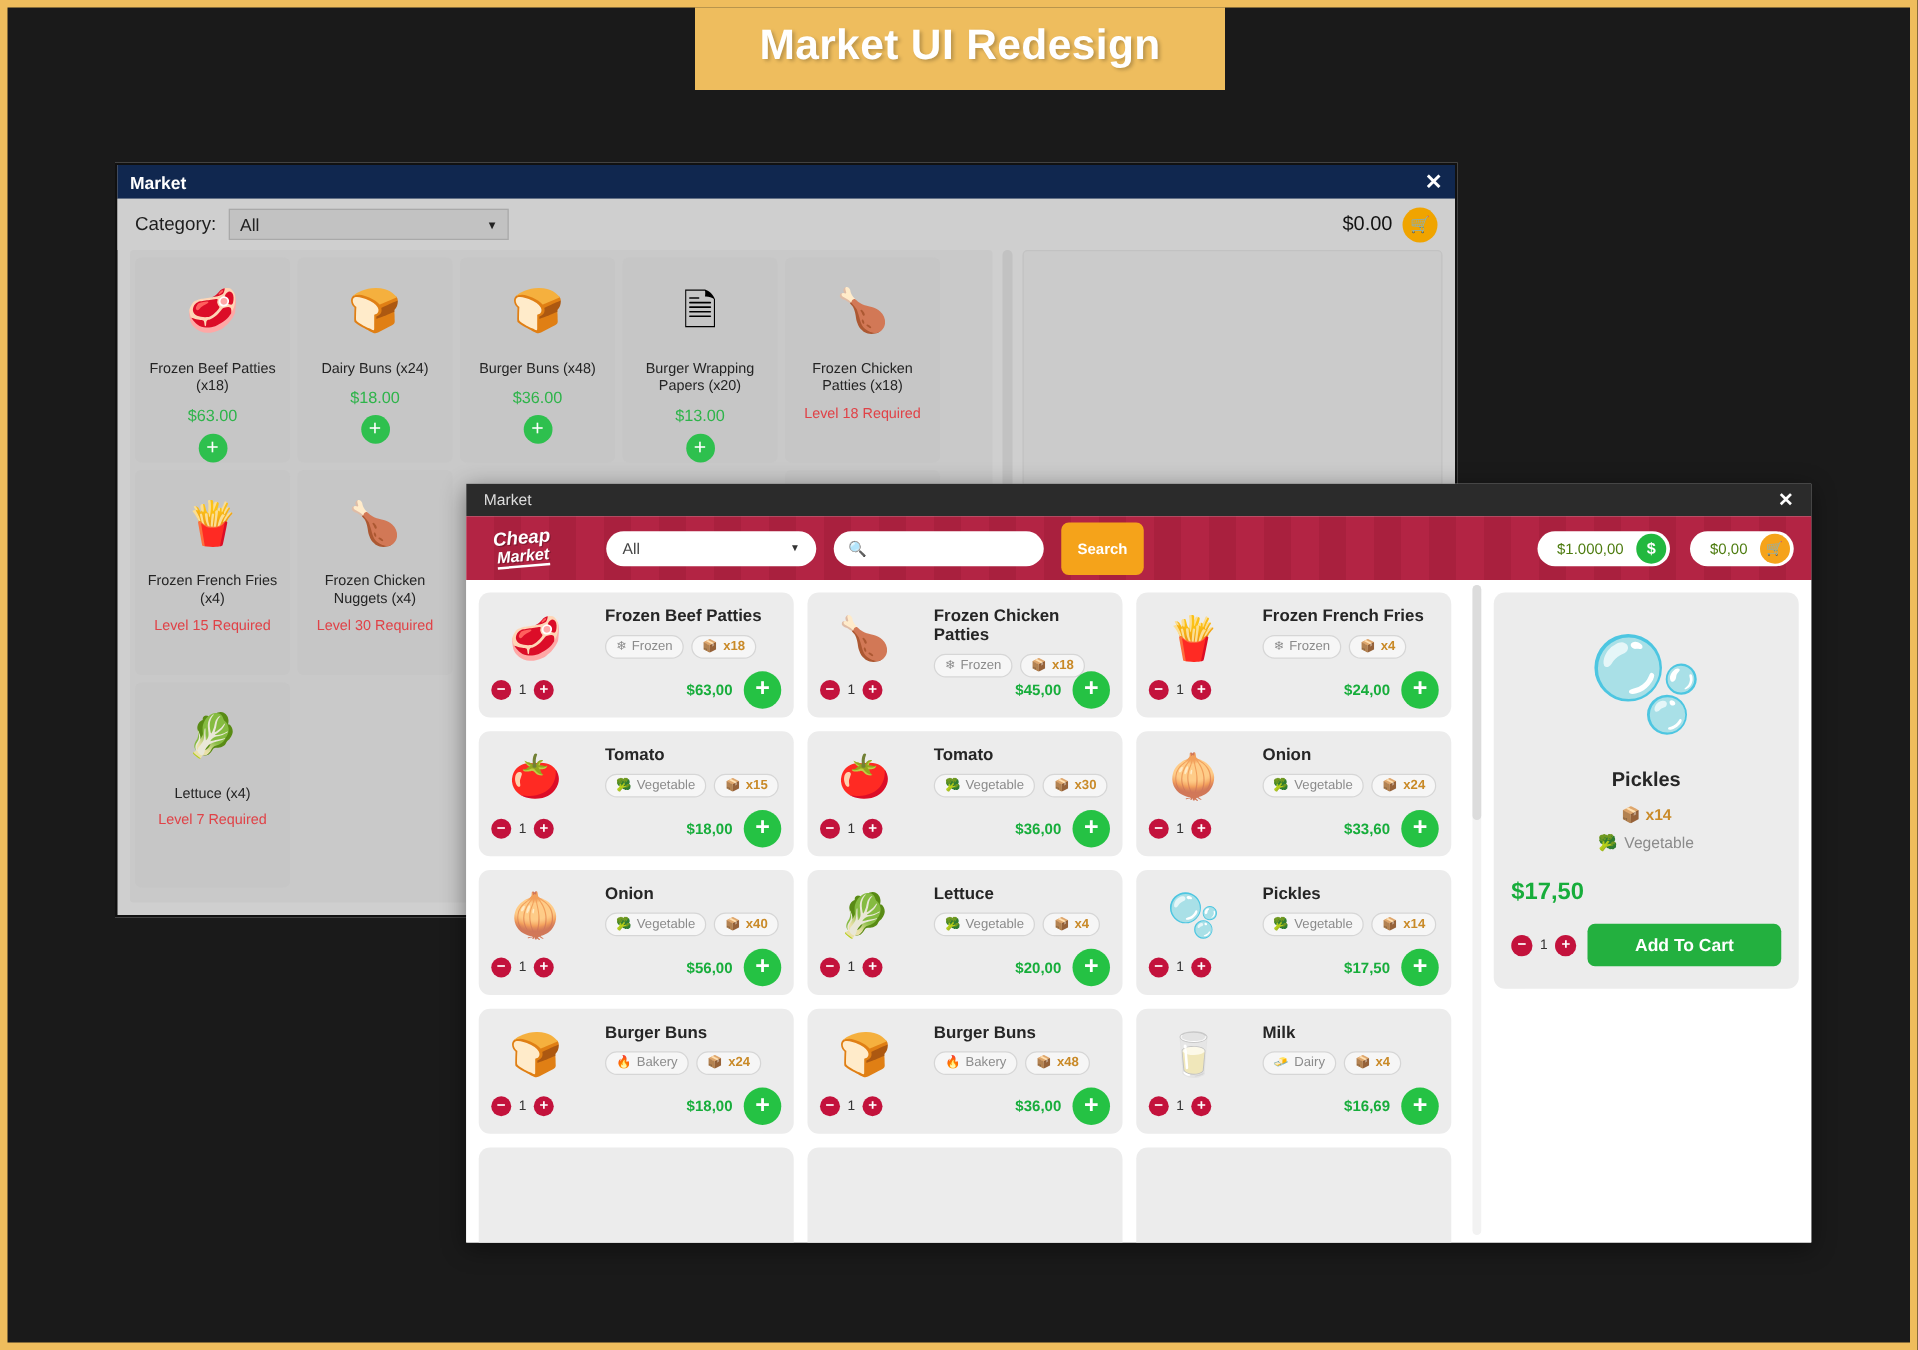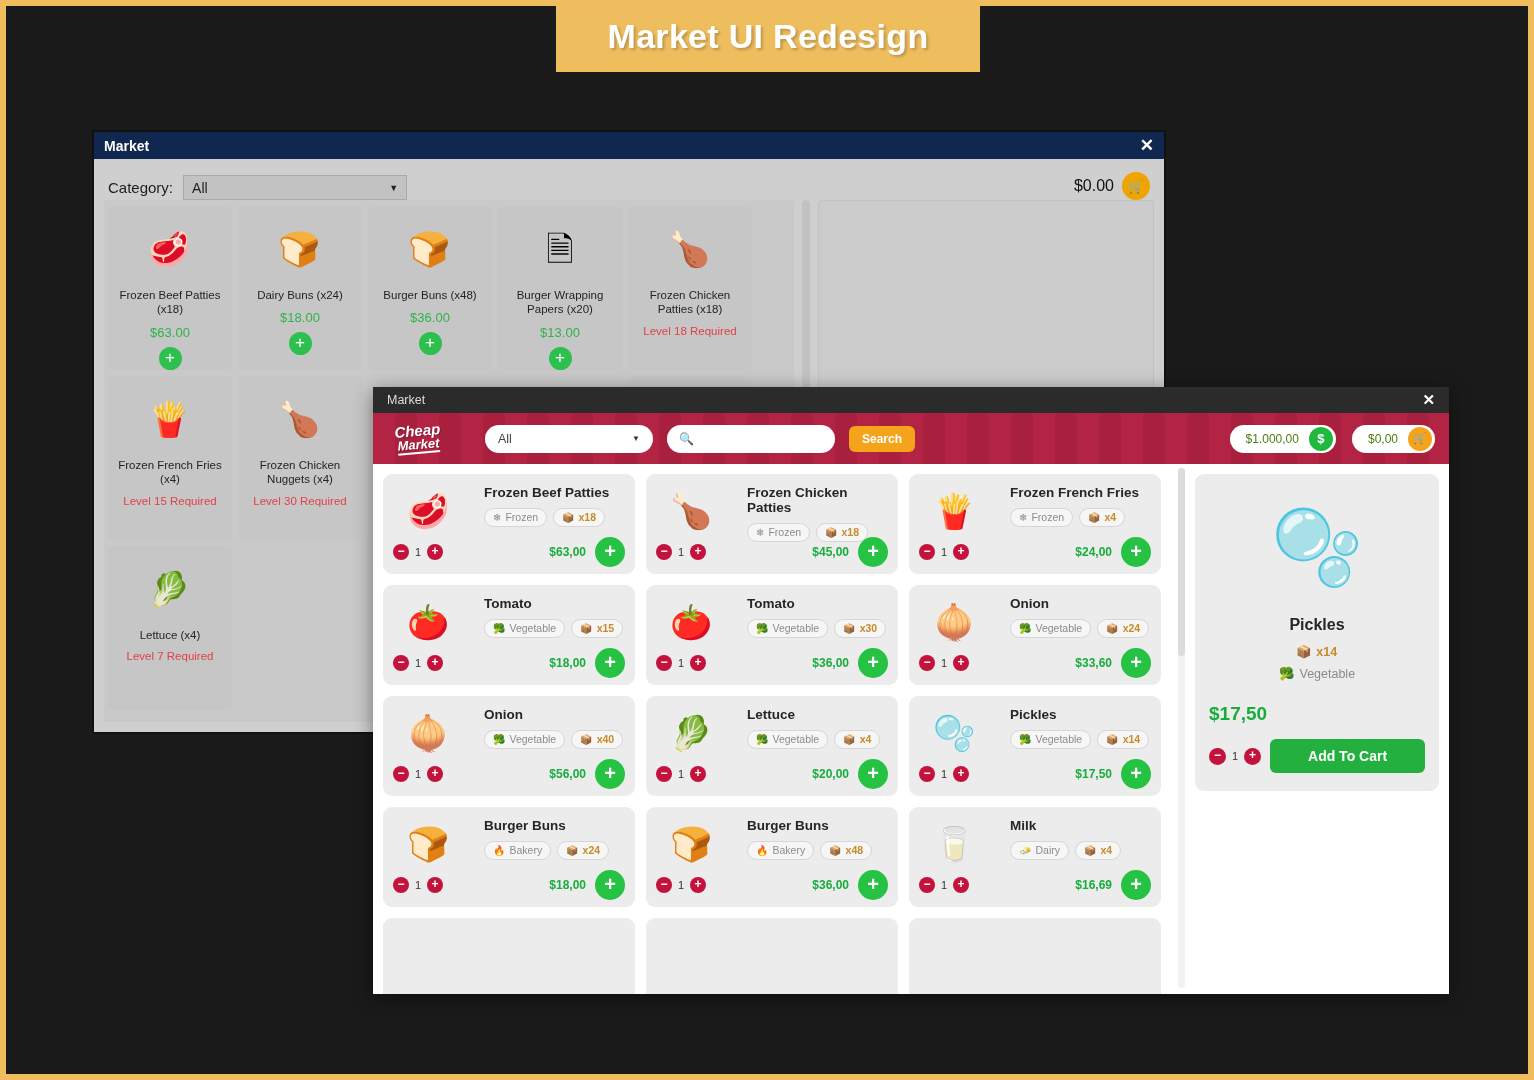--- a/index.html
+++ b/index.html
@@ -26,21 +26,21 @@
   #old-window {
     position:absolute; left:86px; top:124px; width:1074px; height:604px;
     background:#cfcfcf; border:2px solid #111;
   }
   #old-titlebar {
     height:27px; background:#10274f; display:flex; align-items:center;
     padding:0 10px; justify-content:space-between;
   }
   #old-titlebar .t { color:#fff; font-size:14px; font-weight:bold; }
   #old-titlebar .x { color:#fff; font-size:17px; font-weight:bold; cursor:pointer; }
-  #old-toolbar { height:41px; display:flex; align-items:flex-end; padding:0 14px;
+  #old-toolbar { height:41px; display:flex; align-items:center; padding:0 14px;
                  background:#cfcfcf; justify-content:space-between; }
   #old-cat-wrap { display:flex; align-items:center; gap:10px; }
   #old-cat-label { font-size:15px; color:#1e1e1e; }
   #old-cat-select {
     width:224px; height:25px; background:#c2c2c2; border:1px solid #a9a9a9;
     display:flex; align-items:center; padding:0 8px; font-size:14px; color:#222;
     justify-content:space-between;
   }
   #old-cat-select .car { font-size:9px; }
   #old-money { display:flex; align-items:center; gap:8px; }
@@ -94,21 +94,21 @@
               border-bottom:2px solid #fff; text-shadow:1px 1px 0 rgba(0,0,0,.25); }
   #cat-dd { margin-left:22px; width:168px; height:28px; background:#fff; border-radius:14px;
             display:flex; align-items:center; justify-content:space-between;
             padding:0 13px; font-size:12.5px; color:#444; }
   #cat-dd .car { font-size:8px; color:#333; }
   #search-box { width:168px; height:28px; background:#fff; border-radius:14px;
                 display:flex; align-items:center; padding:0 12px; gap:7px; }
   #search-box .mag { font-size:12px; color:#666; }
   #search-box input { border:none; outline:none; font-size:12px; width:100%;
                       font-family:"Liberation Sans",sans-serif; color:#333; background:transparent;}
-  #search-btn { height:26px; padding:0 13px; background:#f5a31a; border-radius:6px;
+  #search-btn { height:42px; padding:0 13px; background:#f5a31a; border-radius:6px;
                 color:#fff; font-size:12px; font-weight:bold; display:flex;
                 align-items:center; justify-content:center; }
   #hdr-right { margin-left:auto; display:flex; gap:16px; align-items:center; }
   .pill { height:28px; background:#fff; border-radius:14px; display:flex; align-items:center;
           padding-left:16px; padding-right:3px; gap:10px; }
   .pill .val { font-size:12px; color:#4d7c0f; }
   .pill .badge { width:24px;height:24px;border-radius:50%;display:flex;align-items:center;
                  justify-content:center; color:#fff; font-size:13px; font-weight:bold; }
   .pill .badge.green { background:#22b83f; }
   .pill .badge.orange { background:#f5a31a; font-size:11px; }

